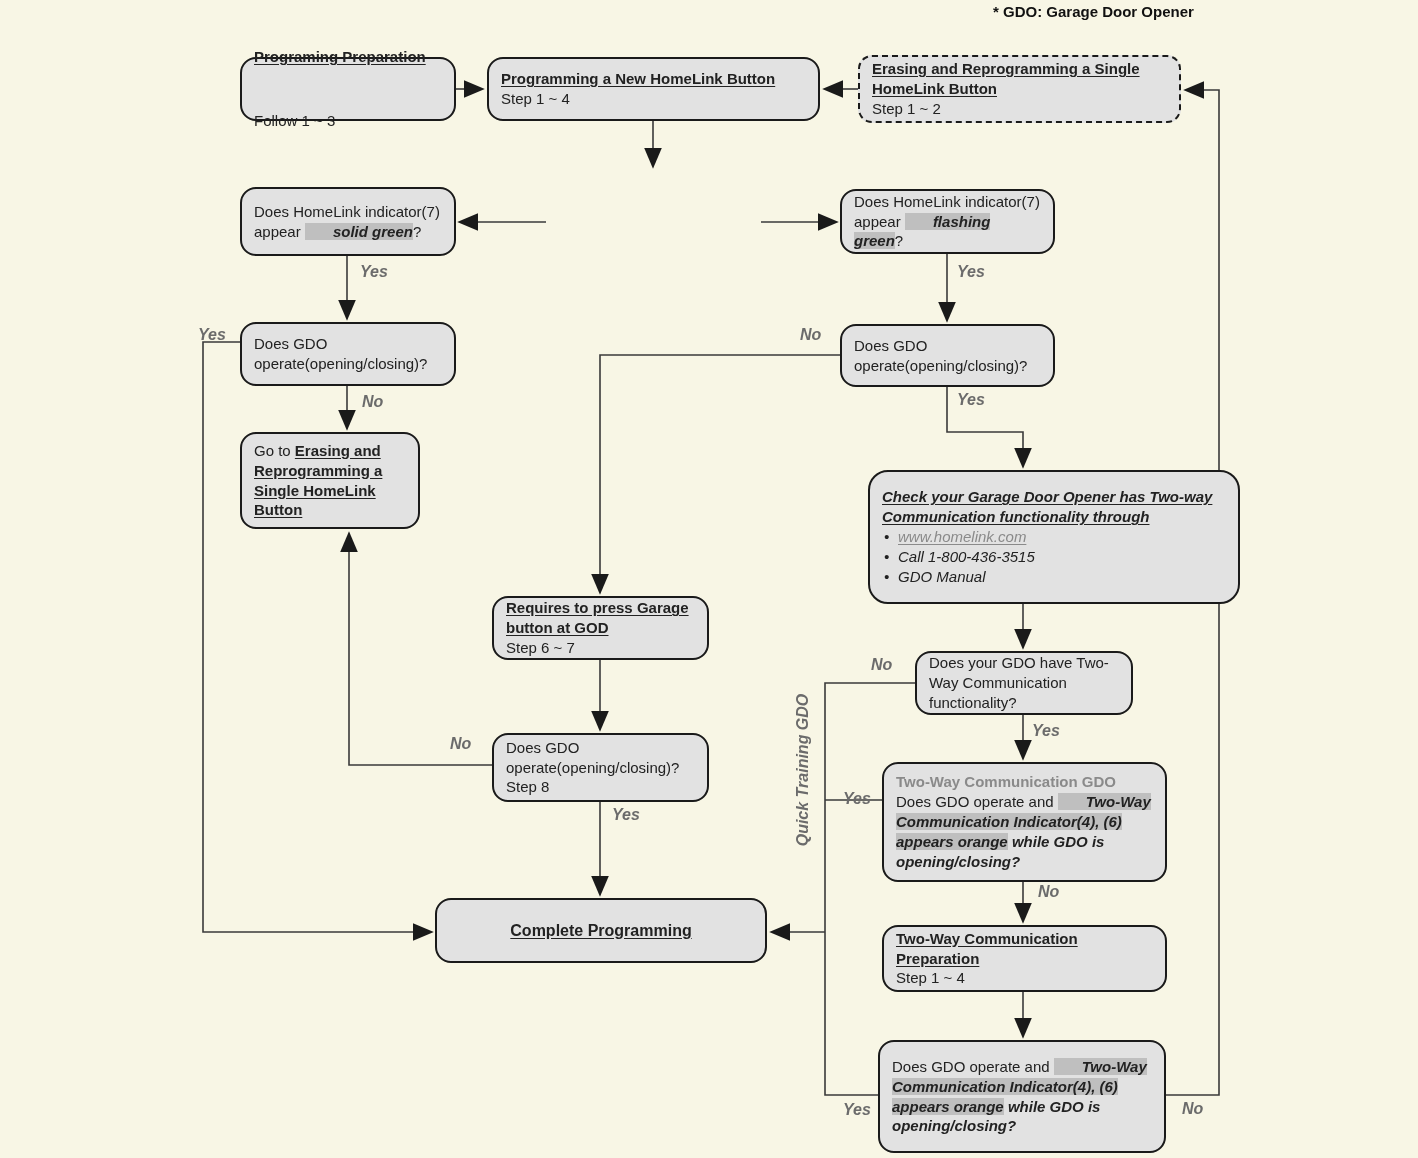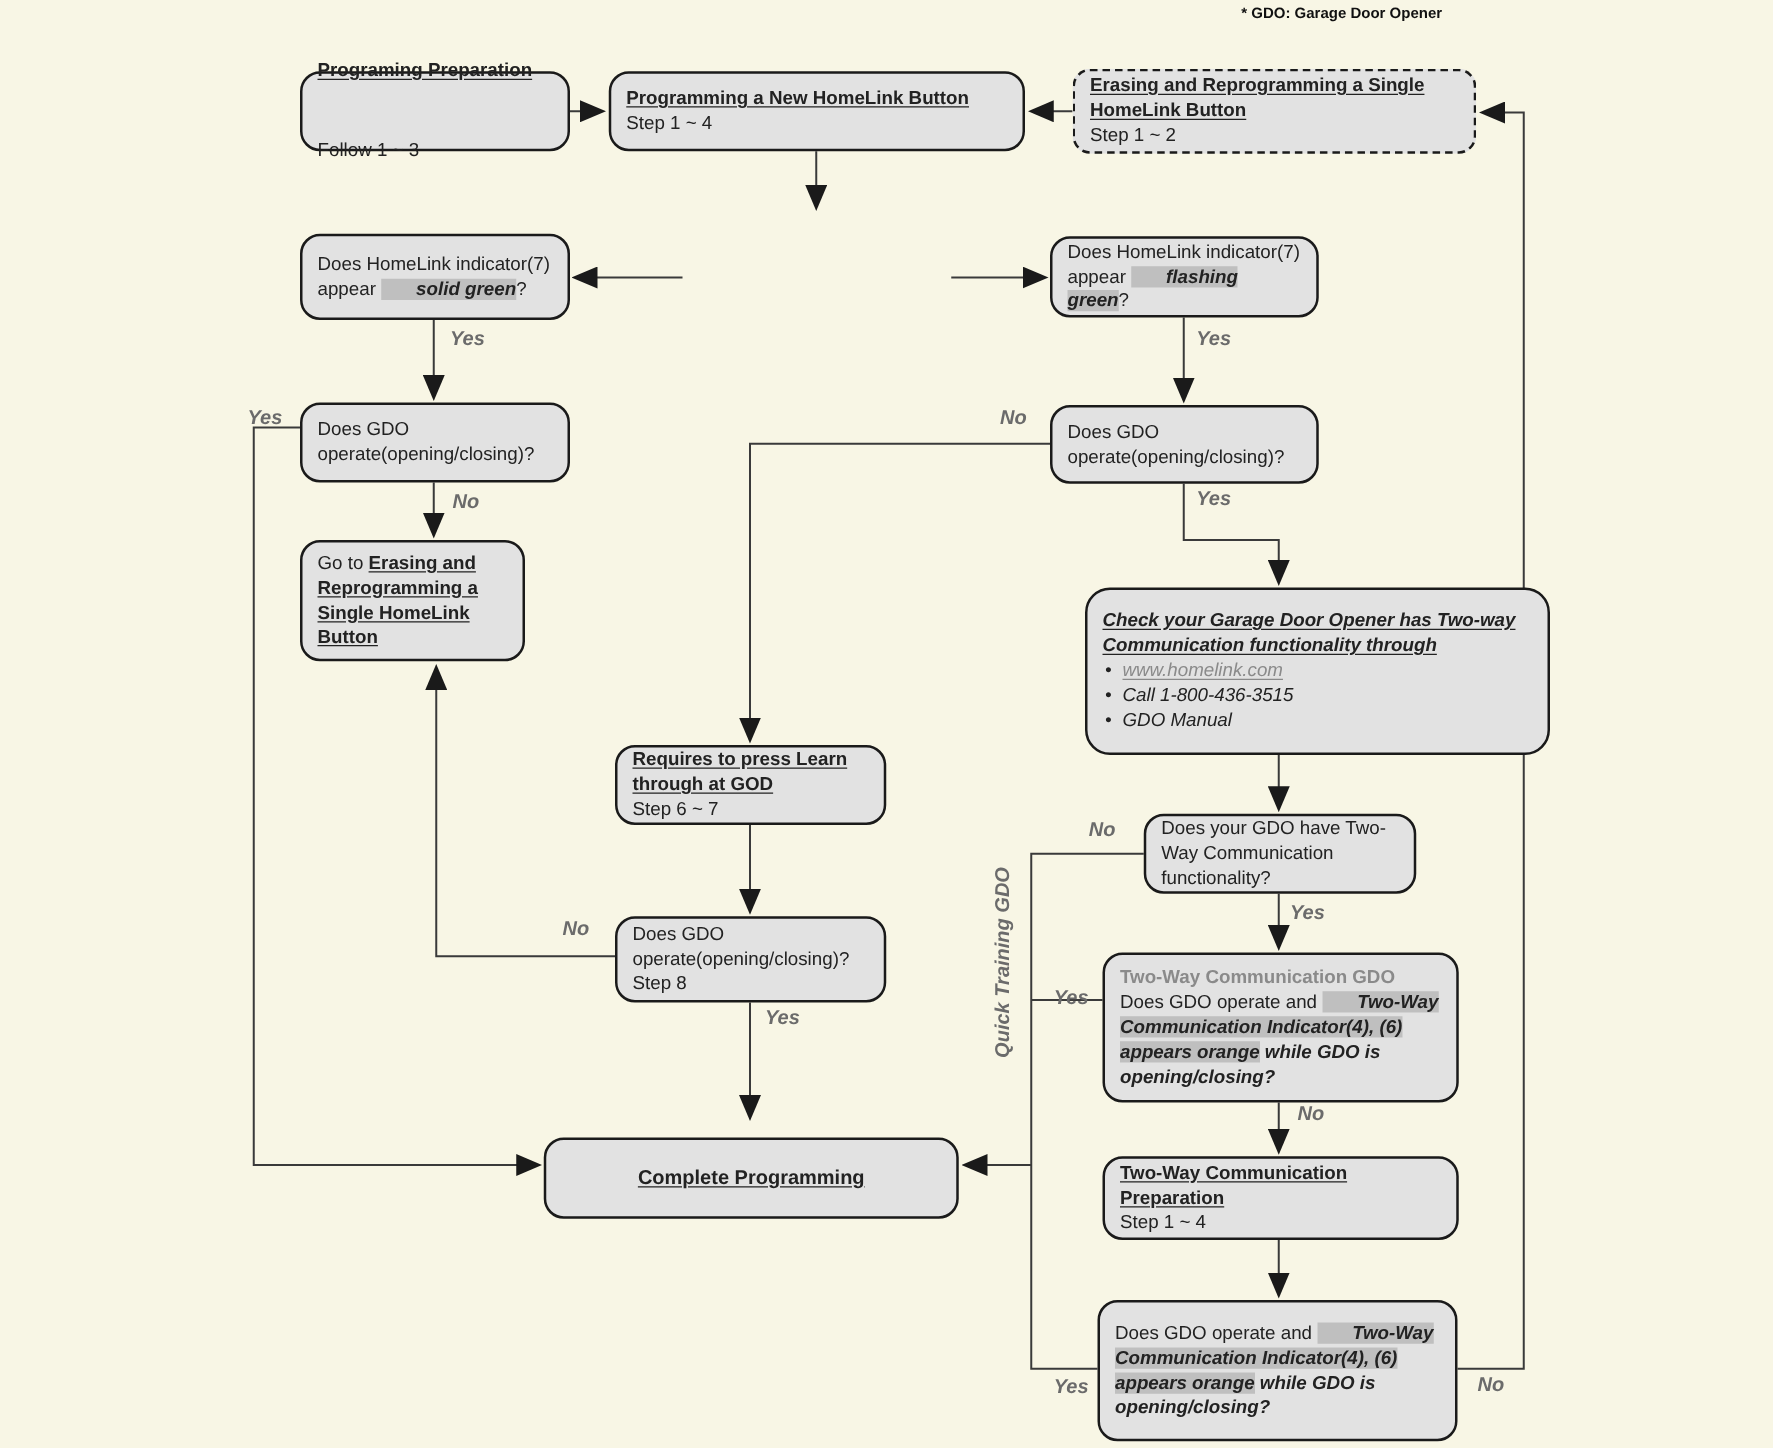--- a/index.html
+++ b/index.html
@@ -15,26 +15,26 @@
   }
   .dashed { border-style:dashed; }
   .title { font-weight:bold; text-decoration:underline; text-underline-offset:2px; }
   .muted-title { font-weight:bold; color:#8a8a8a; }
   .hl { background:#bfbfbf; font-weight:bold; font-style:italic;padding-left:28px; }
   .bi { font-weight:bold; font-style:italic; }
   .link { color:#8a8a8a; text-decoration:underline; text-underline-offset:2px; }
   .bullets div { padding-left:16px; position:relative; }
   .bullets div::before { content:"\2022"; position:absolute; left:2px; }
   .lbl { position:absolute; font-weight:bold; font-style:italic; color:#6b6b6b; font-size:16px; }
-  .note { position:absolute; left:993px; top:3px; font-weight:bold; font-size:12px; color:#111; }
+  .note { position:absolute; left:993px; top:3px; font-weight:bold; font-size:15px; color:#111; }
   .side-label {
     position:absolute; left:712px; top:761px; width:182px; text-align:center;
     transform:rotate(-90deg); font-weight:bold; font-style:italic; color:#6b6b6b; font-size:16px;
   }
-  .center { align-items:center; text-align:center;margin-top:12px; }
+  .center { align-items:center; text-align:center; }
 </style>
 </head>
 <body>
 
 <div id="stage">
 
   <svg id="wires" viewBox="0 0 1418 1158">
     <defs>
       <marker id="ah" markerWidth="13" markerHeight="11" refX="10" refY="5.5" orient="auto">
         <path d="M0,0 L13,5.5 L0,11 z" fill="#1a1a1a"></path>
@@ -135,21 +135,21 @@
     <div>Step 1 ~ 4</div>
   </div>
 
   <div class="box" style="left:878px; top:1040px; width:288px; height:113px; padding:4px 12px;">
     <div>
       <span>Does GDO operate and </span><span class="hl">Two-Way Communication Indicator(4), (6) appears orange</span><span class="bi"> while GDO is opening/closing?</span>
     </div>
   </div>
 
   <div class="box" style="left:492px; top:596px; width:217px; height:64px;">
-    <div class="title">Requires to press Learn through at GOD</div>
+    <div class="title">Requires to press Garage button at GOD</div>
     <div>Step 6 ~ 7</div>
   </div>
 
   <div class="box" style="left:492px; top:733px; width:217px; height:69px; padding:4px 12px;">
     <div>Does GDO operate(opening/closing)?</div>
     <div>Step 8</div>
   </div>
 
   <div class="box center" style="left:435px; top:898px; width:332px; height:65px;">
     <div class="title" style="font-size:16px;">Complete Programming</div>

